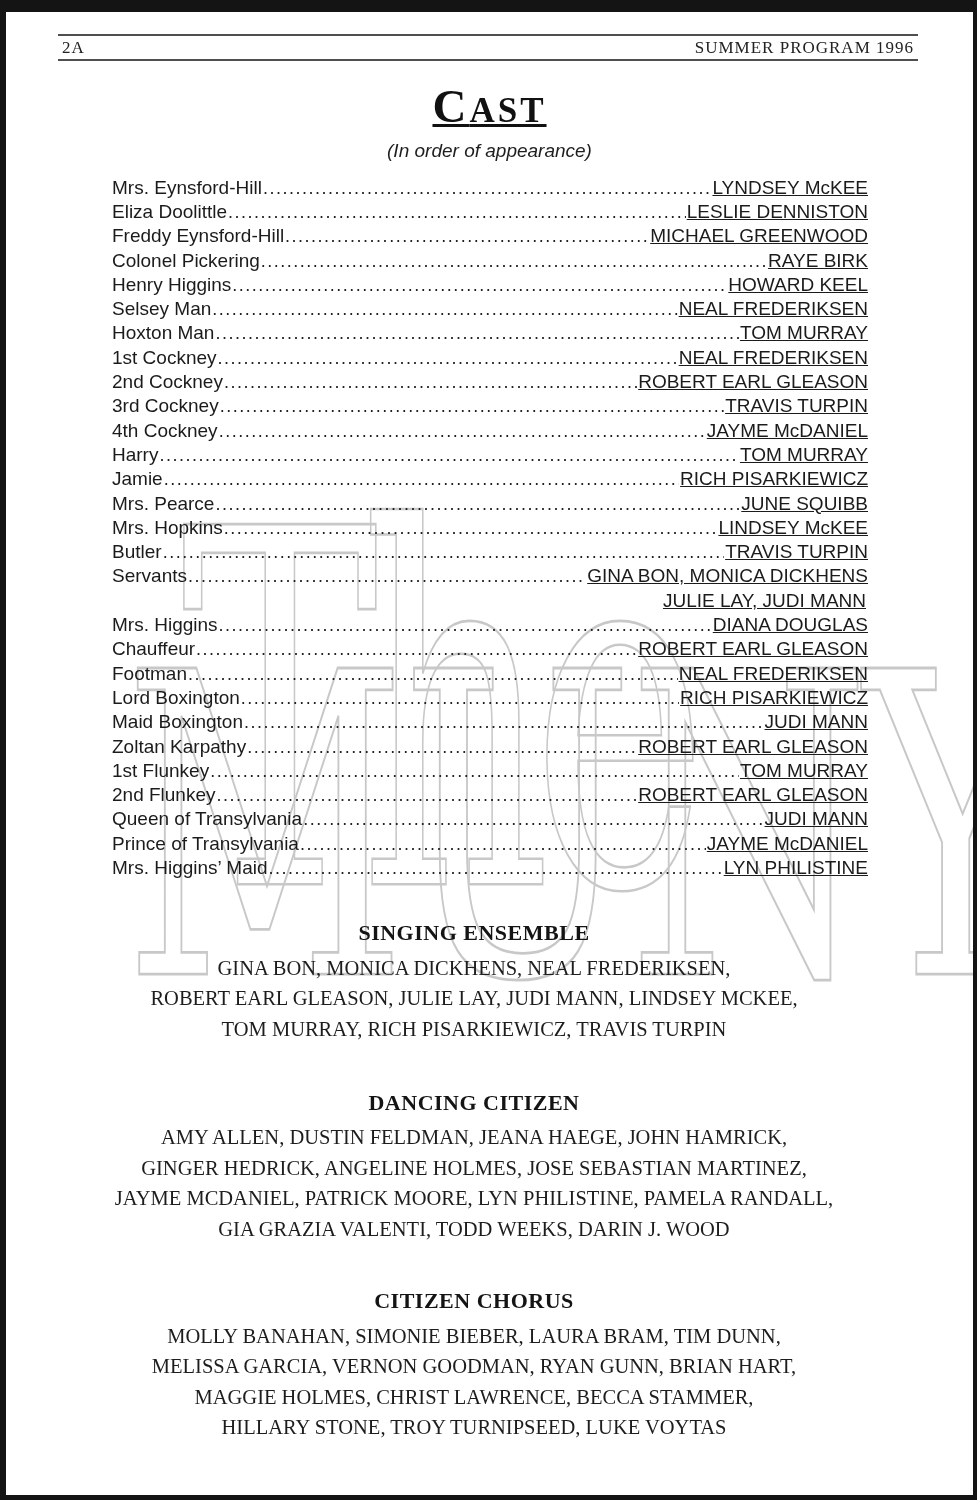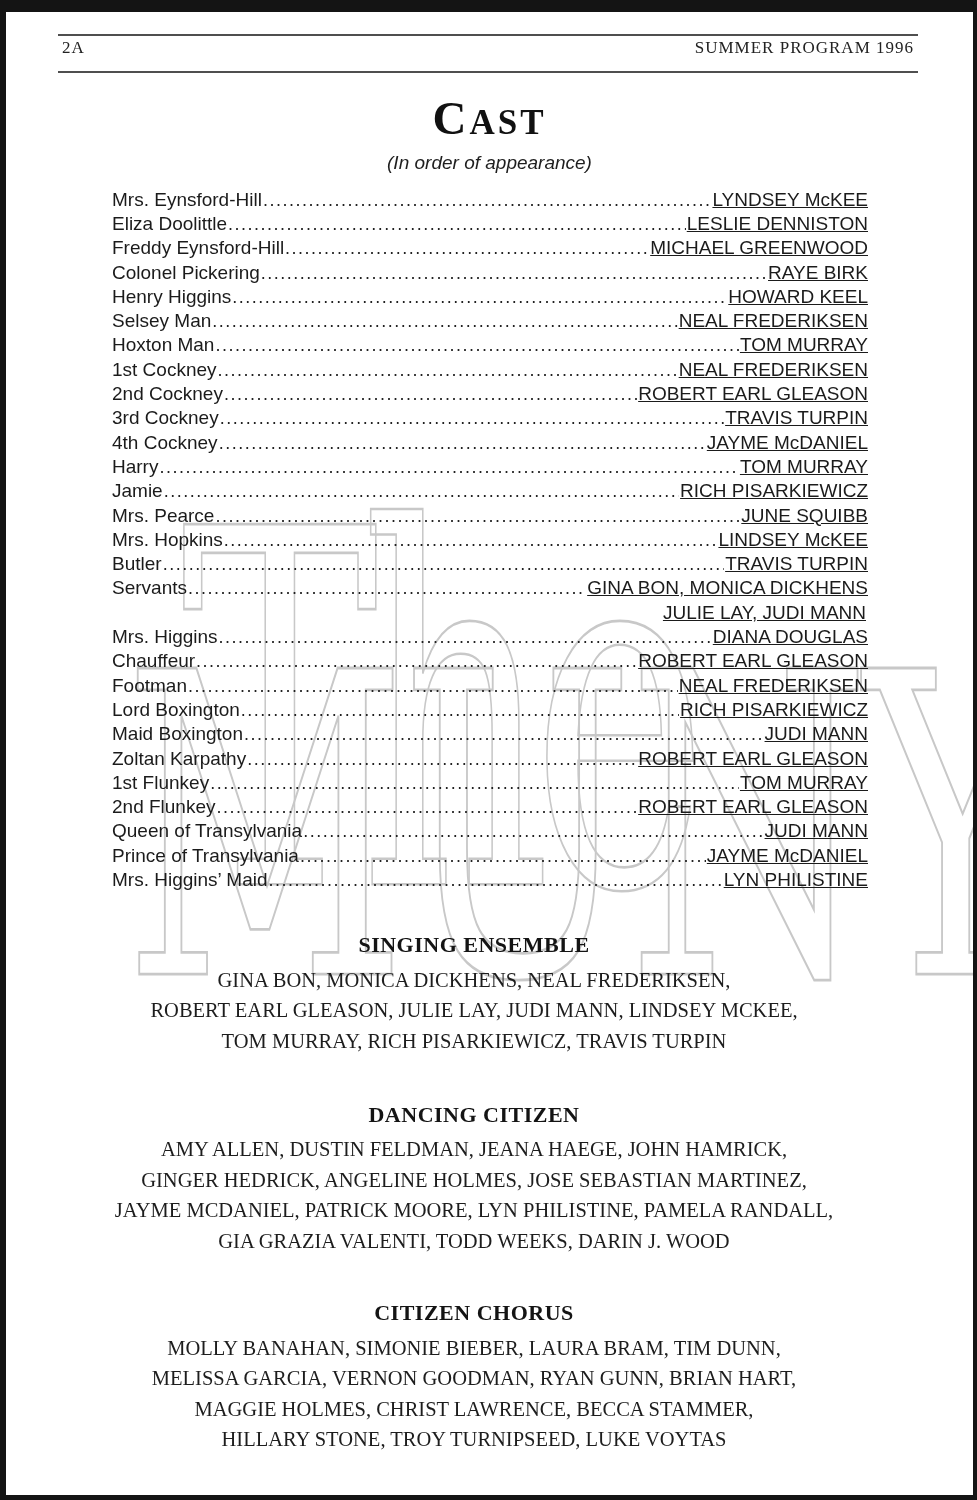--- a/index.html
+++ b/index.html
@@ -38,31 +38,31 @@
     color:transparent;-webkit-text-stroke:2px var(--watermark);
     letter-spacing:-6px;
     transform:scale(0.92,1.40);transform-origin:top left;
   }
   
   .content{position:relative;z-index:1;}
   .header-band{
     margin:22px 55px 0 52px;
     border-top:2px solid var(--rule);
     border-bottom:2px solid var(--rule);
-    padding:2px 4px 13px 4px;
+    padding:2px 4px 1px 4px;
     display:flex;justify-content:space-between;align-items:baseline;
     font-family:"Liberation Serif", serif;
     font-size:17px;letter-spacing:1px;color:#222;
   }
   .page-title{
     margin-top:20px;
     text-align:center;
     font-family:"Liberation Serif", serif;
     font-weight:bold;font-size:35px;letter-spacing:3px;
-    color:#111;line-height:1.1;
+    color:#111;line-height:1.1;text-decoration:underline;
   }
   .page-title::first-letter{font-size:47px;}
   .page-subtitle{
     margin-top:7px;text-align:center;
     font-style:italic;font-size:19px;color:#1e1e1e;
   }
   .cast-list{
     width:788px;margin:14px 115px 0 74px;
     font-size:19px;line-height:24.3px;
   }

